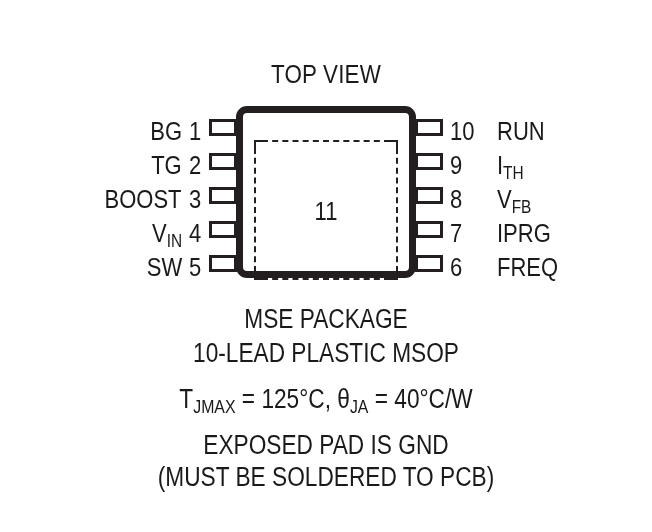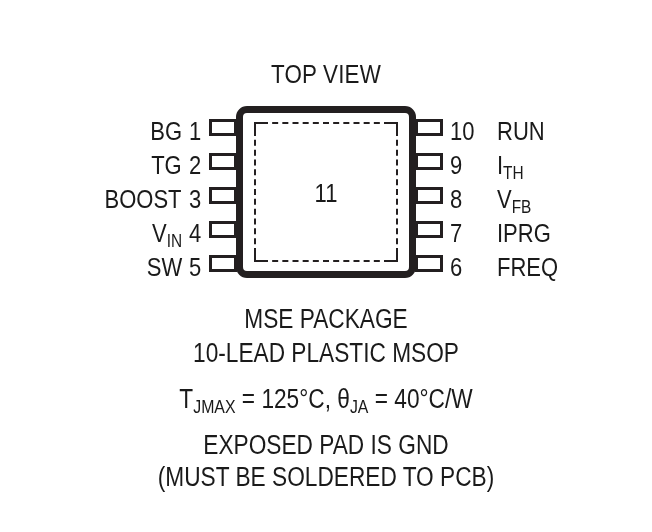--- a/index.html
+++ b/index.html
@@ -49,21 +49,21 @@
     border-radius: 11px;
     background: #ffffff;
     box-sizing: border-box;
     z-index: 4;
   }
 
   
   .pad {
     position: absolute;
     left: 254px;
-    top: 122px;
+    top: 140px;
     width: 144px;
     height: 140px;
     box-sizing: border-box;
     z-index: 5;
   }
   .pad-line {
     position: absolute;
     background: transparent;
   }
   .pad-top {

